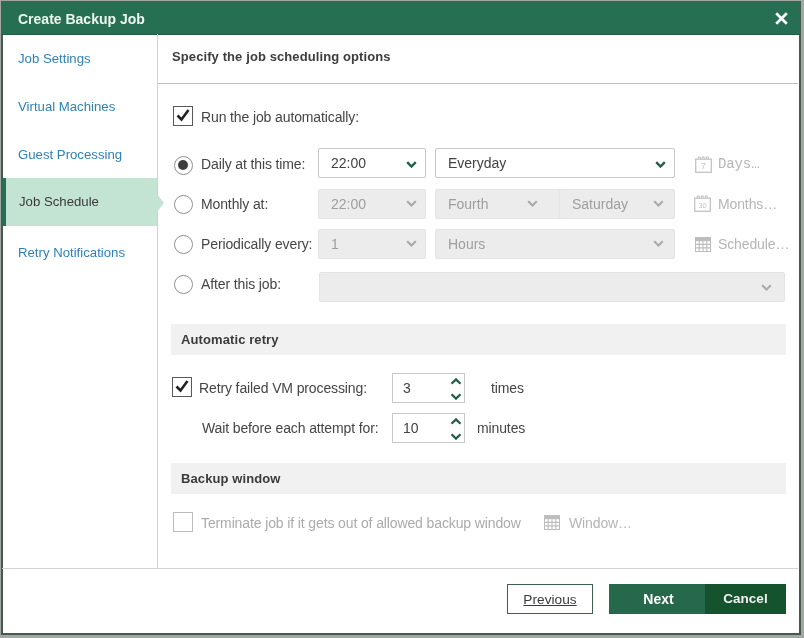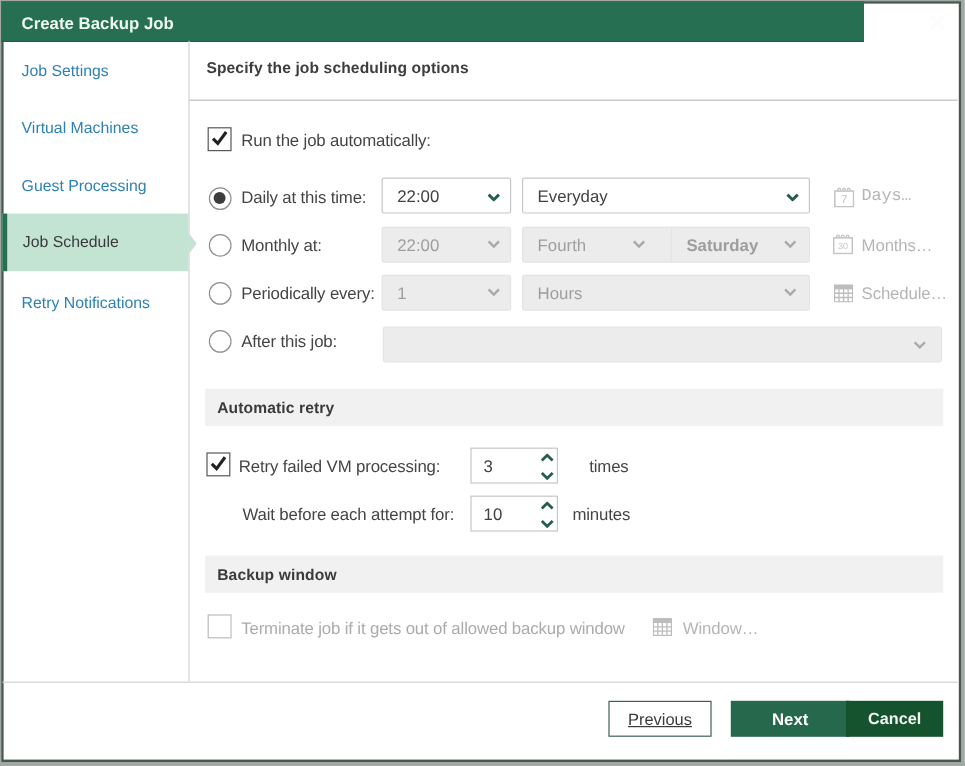--- a/index.html
+++ b/index.html
@@ -1,18 +1,18 @@
 <!DOCTYPE html>
 <html><head>
 <meta charset="utf-8">
 <style>
   html,body{margin:0;padding:0;}
   body{width:804px;height:638px;background:#a2a7a3;font-family:"Liberation Sans",sans-serif;overflow:hidden;position:relative;}
   .dlg{position:absolute;left:1px;top:1px;width:800px;height:634px;border:2px solid #46594e;background:#fff;box-sizing:border-box;}
-  .tbar{position:absolute;left:-1px;top:-1px;width:719px;height:33px;background:#276f52;border-bottom:1px solid #215e45;}
+  .tbar{position:absolute;left:-1px;top:-1px;width:799px;height:33px;background:#276f52;border-bottom:1px solid #215e45;}
   .tbar .txt{position:absolute;white-space:nowrap;left:17px;top:2px;line-height:33px;font-size:14px;font-weight:bold;color:#edf7f1;}
   
   .vline{position:absolute;left:155px;top:32px;width:1px;height:534px;background:#d2d2d2;}
   .hline1{position:absolute;left:156px;top:81px;width:640px;height:1px;background:#c0c0c0;}
   .hline2{position:absolute;left:0px;top:566px;width:796px;height:1px;background:#d2d2d2;}
   .nav a{position:absolute;left:16px;font-size:13.2px;color:#2e81b6;text-decoration:none;white-space:nowrap;line-height:20px;}
   .selblock{position:absolute;left:0px;top:176px;width:155px;height:48px;background:#c3e4d3;}
   .selbar{position:absolute;left:0px;top:176px;width:3.5px;height:48px;background:#276f52;}
   .notch{position:absolute;left:155px;top:192px;width:0;height:0;border-top:9px solid transparent;border-bottom:9px solid transparent;border-left:7px solid #c3e4d3;}
   .selblock .stxt{position:absolute;white-space:nowrap;left:17px;top:0;line-height:48px;font-size:13.2px;color:#3a3a3a;}
@@ -90,21 +90,21 @@
   <div class="radio" style="left:172px;top:192.5px;"></div>
   <div class="lbl" style="left:199px;top:191.5px;">Monthly at:</div>
   <div class="dd dis" style="left:316px;top:186.5px;width:108px;">22:00</div>
   <svg style="left:404px;top:198px;width:11px;height:7px;" viewBox="0 0 11 7">
         <path d="M1.2 1.2 L5.5 5.5 L9.8 1.2" stroke="#a9a9a9" stroke-width="2" fill="none"></path>
       </svg>
   <div class="dd dis" style="left:433px;top:186.5px;width:129px;">Fourth</div>
   <svg style="left:525px;top:198px;width:11px;height:7px;" viewBox="0 0 11 7">
         <path d="M1.2 1.2 L5.5 5.5 L9.8 1.2" stroke="#a9a9a9" stroke-width="2" fill="none"></path>
       </svg>
-  <div class="dd dis" style="left:557px;top:186.5px;width:116px;font-weight:bold;">Saturday</div>
+  <div class="dd dis" style="left:557px;top:186.5px;width:116px;">Saturday</div>
   <svg style="left:651px;top:198px;width:11px;height:7px;" viewBox="0 0 11 7">
         <path d="M1.2 1.2 L5.5 5.5 L9.8 1.2" stroke="#a9a9a9" stroke-width="2" fill="none"></path>
       </svg>
   <svg style="left:692px;top:193px;width:17px;height:17px;" viewBox="0 0 17 17">
     <rect x="0.7" y="3.2" width="15.6" height="13.1" fill="none" stroke="#c4c4c4" stroke-width="1.3"></rect>
     <path d="M3.2 2.8 v-0.8 a1.1 1.1 0 0 1 2.2 0 v0.8 M7.2 2.8 v-0.8 a1.1 1.1 0 0 1 2.2 0 v0.8 M11.2 2.8 v-0.8 a1.1 1.1 0 0 1 2.2 0 v0.8" stroke="#c4c4c4" stroke-width="1.1" fill="none"></path>
     <text x="8.5" y="12.9" font-size="7.5" fill="#c4c4c4" text-anchor="middle" font-family="Liberation Sans">30</text>
   </svg>
   <div class="glbl" style="left:716px;top:191.5px;">Months…</div>
 

